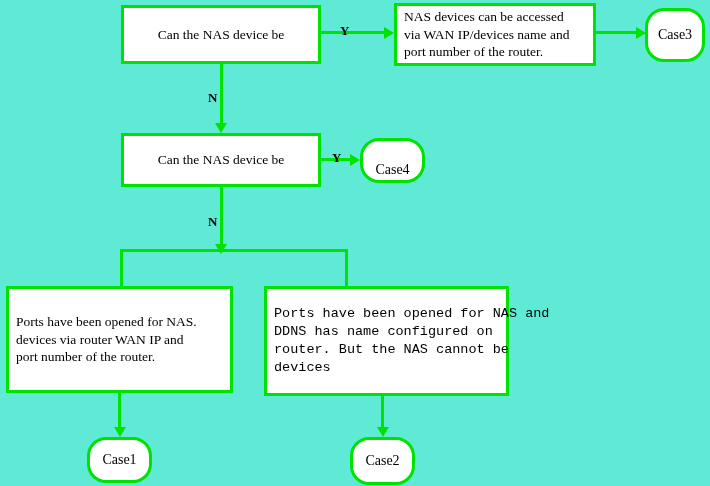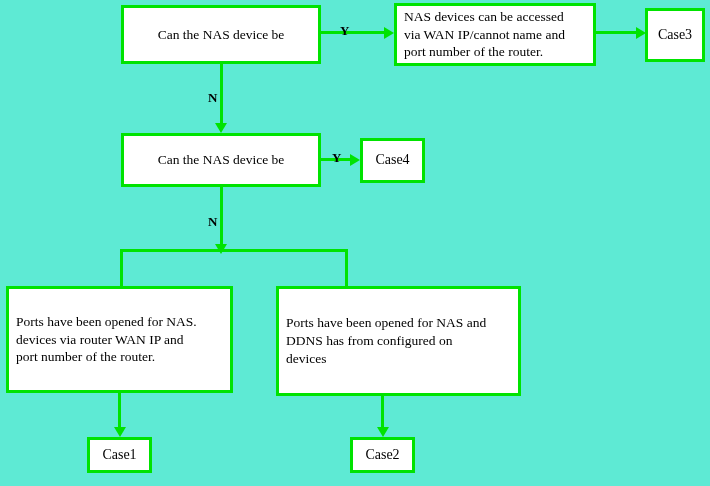--- a/index.html
+++ b/index.html
@@ -36,20 +36,21 @@
   .node.left {
     align-items: flex-start;
     text-align: left;
     padding: 3px 9px 3px 7px;
   }
   .node.case {
     align-items: center;
     justify-content: center;
     text-align: center;
     font-size: 14px;
+    border-radius: 19px;
   }
   .node .ln { display: block; white-space: nowrap; }
   .node.left .ln { white-space: nowrap; }
 
   
   .edge-h, .edge-v {
     position: absolute;
     background: #00e300;
   }
   .edge-h { height: 3px; }
@@ -91,21 +92,21 @@
   <div class="node center" style="left:121px; top:5px; width:200px; height:59px;">
     <span class="ln">Can the NAS device be</span>
   </div>
 
   <div class="edge-h" style="left:321px; top:31px; width:67px;"></div>
   <div class="arrow right" style="left:384px; top:26.5px;"></div>
   <div class="edge-label" style="left:340px; top:24px;">Y</div>
 
   <div class="node left" style="left:394px; top:3px; width:202px; height:63px;">
     <span class="ln">NAS devices can be accessed</span>
-    <span class="ln">via WAN IP/cannot name and</span>
+    <span class="ln">via WAN IP/devices name and</span>
     <span class="ln">port number of the router.</span>
   </div>
 
   <div class="edge-h" style="left:596px; top:31px; width:44px;"></div>
   <div class="arrow right" style="left:636px; top:26.5px;"></div>
 
   <div class="node case" style="left:645px; top:8px; width:60px; height:54px;">
     <span class="ln">Case3</span>
   </div>
 
@@ -114,51 +115,52 @@
   <div class="edge-label" style="left:208px; top:91px;">N</div>
 
   <div class="node center" style="left:121px; top:133px; width:200px; height:54px;">
     <span class="ln">Can the NAS device be</span>
   </div>
 
   <div class="edge-h" style="left:321px; top:158px; width:35px;"></div>
   <div class="arrow right" style="left:350px; top:153.5px;"></div>
   <div class="edge-label" style="left:332px; top:151px;">Y</div>
 
-  <div class="node case" style="left:360px; top:138px; width:65px; height:45px;">
+  <div class="node case" style="left:360px; top:138px; width:65px; height:45px;justify-content:flex-end;">
     <span class="ln">Case4</span>
   </div>
 
   <div class="edge-v" style="left:219.5px; top:187px; height:62px;"></div>
   <div class="arrow down" style="left:215px; top:244px;"></div>
   <div class="edge-label" style="left:208px; top:215px;">N</div>
 
   <div class="edge-h" style="left:120px; top:249px; width:228px;"></div>
   <div class="edge-v" style="left:120px; top:249px; height:38px;"></div>
   <div class="edge-v" style="left:345px; top:249px; height:38px;"></div>
 
   <div class="node left" style="left:6px; top:286px; width:227px; height:107px;">
     <span class="ln">Ports have been opened for NAS.</span>
     <span class="ln">devices via router WAN IP and</span>
     <span class="ln">port number of the router.</span>
   </div>
 
-  <div class="node left" style="left:276px; top:286px; width:245px; height:110px;">
+  <div class="node left" style="left:264px; top:286px; width:245px; height:110px;font-family:Liberation Mono, monospace;">
     <span class="ln">Ports have been opened for NAS and</span>
-    <span class="ln">DDNS has from configured on</span>
+    <span class="ln">DDNS has name configured on</span>
+    <span class="ln">router. But the NAS cannot be</span>
     <span class="ln">devices</span>
   </div>
 
   <div class="edge-v" style="left:118px; top:393px; height:38px;"></div>
   <div class="arrow down" style="left:113.5px; top:427px;"></div>
 
-  <div class="node case" style="left:87px; top:437px; width:65px; height:36px;">
+  <div class="node case" style="left:87px; top:437px; width:65px; height:46px;">
     <span class="ln">Case1</span>
   </div>
 
   <div class="edge-v" style="left:381px; top:396px; height:35px;"></div>
   <div class="arrow down" style="left:376.5px; top:427px;"></div>
 
-  <div class="node case" style="left:350px; top:437px; width:65px; height:36px;">
+  <div class="node case" style="left:350px; top:437px; width:65px; height:48px;">
     <span class="ln">Case2</span>
   </div>
 
 </div>
 
 </body></html>

